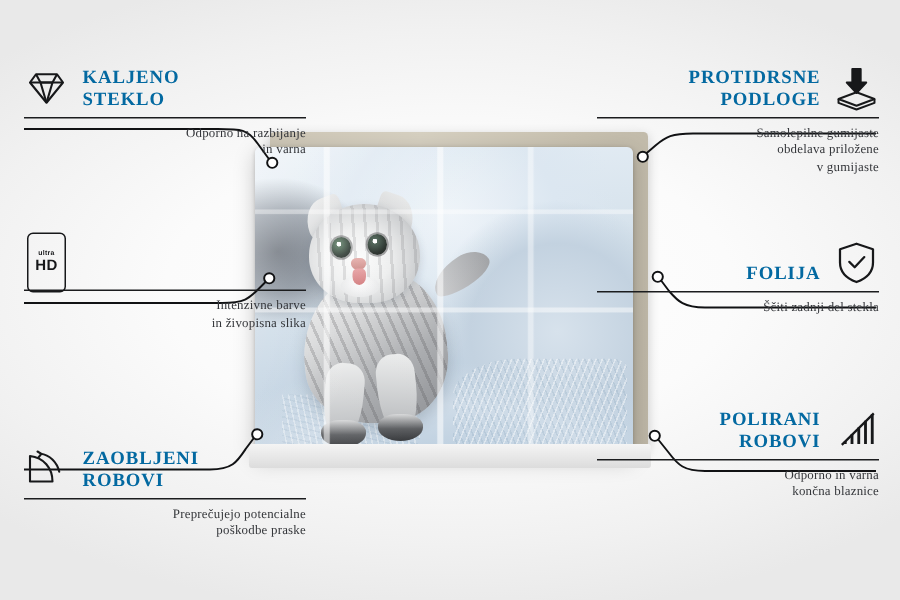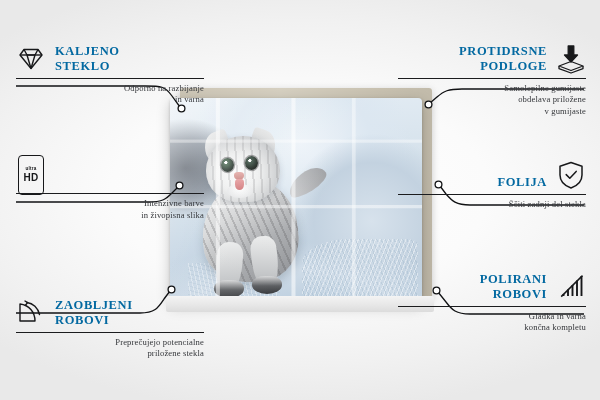--- a/index.html
+++ b/index.html
@@ -386,21 +386,21 @@
         <g fill="none" stroke="#17181a" stroke-width="1.4" stroke-linecap="round" stroke-linejoin="round">
           <path d="M4,4 L4,21 L19,21 C19,12 13,5 4,4 Z"></path>
           <path d="M11,2.5 C17,3.2 22,8 23.5,14.5"></path>
           <path d="M9,1 L11.6,2.6 L9.6,5"></path>
         </g>
       </svg>
     </span>
     <span class="title"><span>ZAOBLJENI</span><br><span>ROBOVI</span></span>
   </div>
   <div class="rule"></div>
-  <div class="desc"><span>Preprečujejo potencialne</span><br><span>priložene stekla</span></div>
+  <div class="desc"><span>Preprečujejo potencialne</span><br><span>poškodbe praske</span></div>
 </div>
 
 <div class="feature right" id="f-anti-slip">
   <div class="head">
     <span class="title"><span>PROTIDRSNE</span><br><span>PODLOGE</span></span>
     <span class="icon-box">
       <svg width="30" height="30" viewBox="0 0 30 30">
         <g stroke="#17181a" stroke-width="1.3" stroke-linejoin="round">
           <path d="M12.2,2 L17.8,2 L17.8,11 L21.5,11 L15,18 L8.5,11 L12.2,11 Z" fill="#17181a"></path>
           <path d="M15,17.5 L27,22 L15,26.5 L3,22 Z" fill="none"></path>
@@ -439,14 +439,14 @@
           <path d="M21,6.5 L21,22"></path>
           <path d="M16.5,11 L16.5,22"></path>
           <path d="M12,15.5 L12,22"></path>
           <path d="M7.5,20 L7.5,22"></path>
           <path d="M26.5,1.6 L5.2,22.6" stroke-width="1.5"></path>
         </g>
       </svg>
     </span>
   </div>
   <div class="rule"></div>
-  <div class="desc"><span>Gladka in varna</span><br><span>končna kompletu</span></div>
+  <div class="desc"><span>Odporno in varna</span><br><span>končna blaznice</span></div>
 </div>
 
 </body></html>

